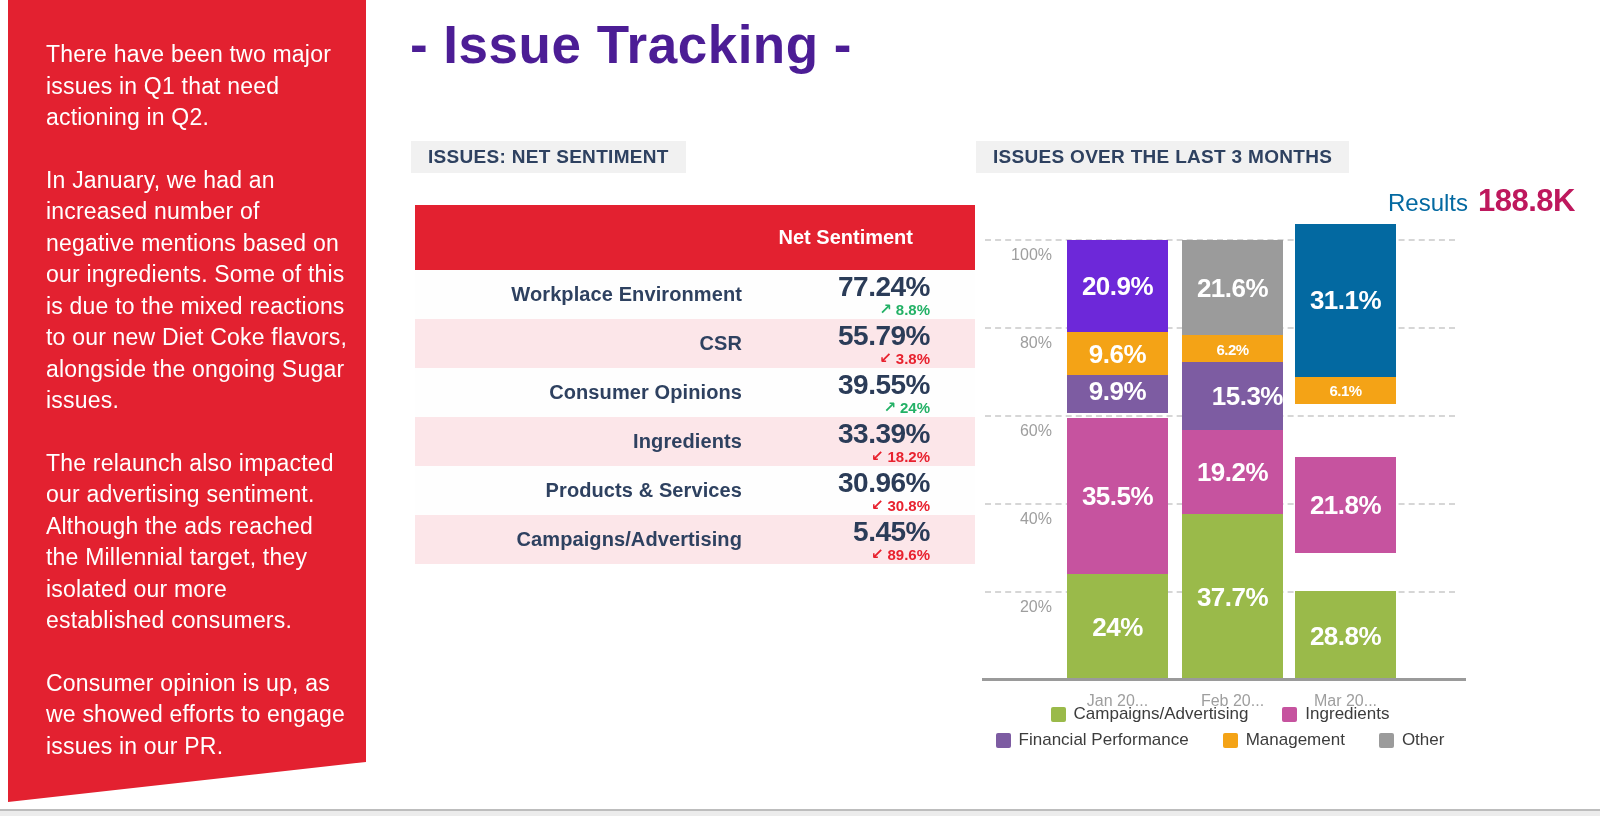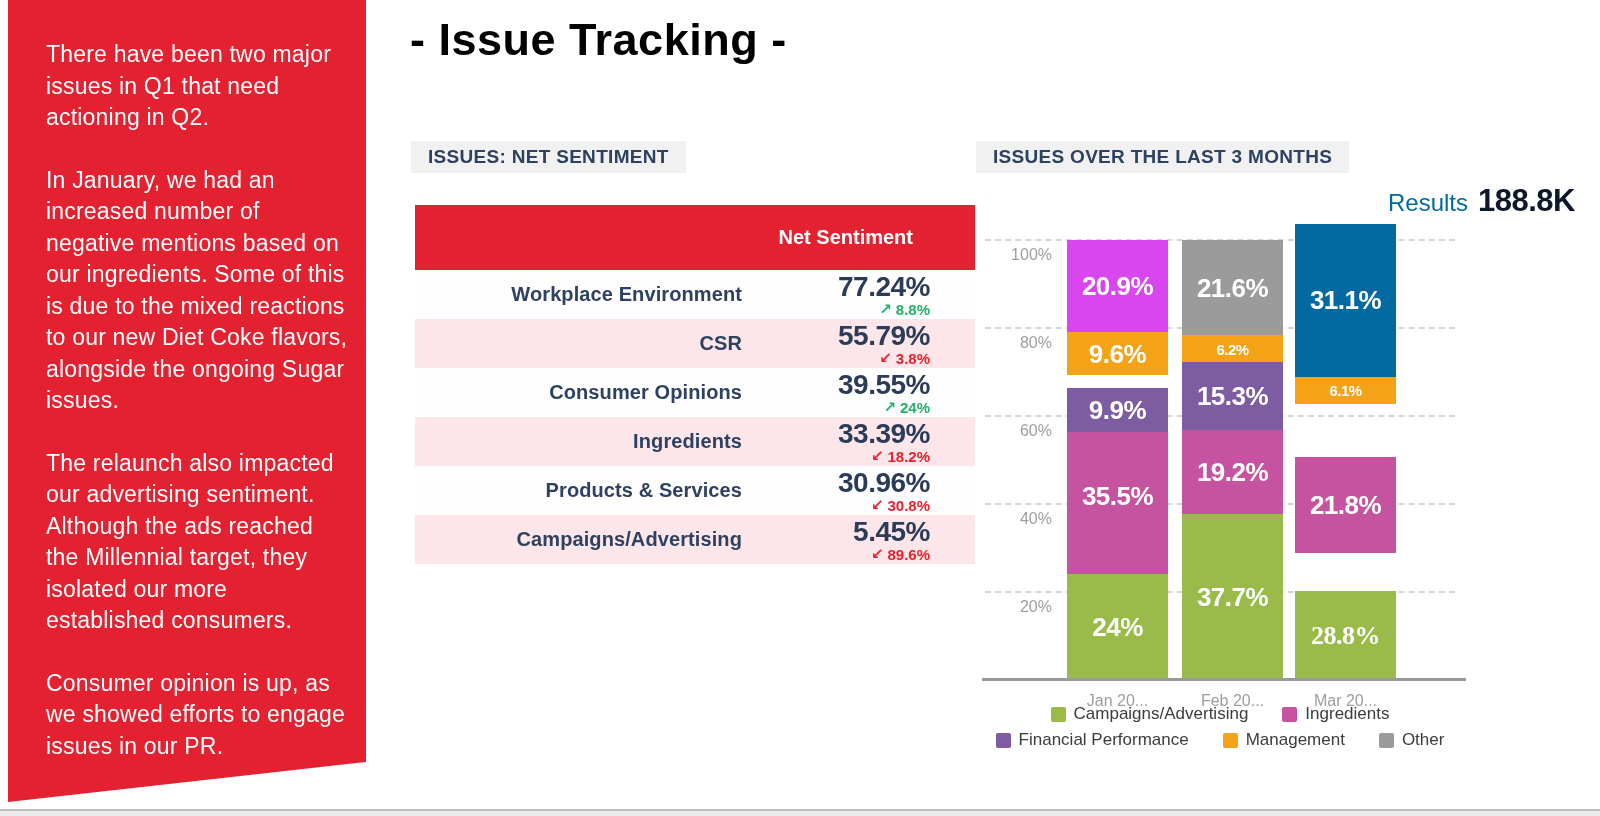--- a/index.html
+++ b/index.html
@@ -13,21 +13,21 @@
     position:absolute; left:8px; top:0; width:358px; height:802px;
     background:#e32130; color:#ffffff;
     clip-path:polygon(0 0, 100% 0, 100% 95%, 0 100%);
     padding:26px 14px 0 38px;
   }
   .sidebar p { font-size:23px; line-height:1.37; font-weight:500; margin-bottom:31px; letter-spacing:0.2px;margin-top:13px; }
 
   
   .page-title {
     position:absolute; left:410px; top:14px;
-    font-size:45px; font-weight:bold; color:#000000; letter-spacing:0.5px;
+    font-size:53px; font-weight:bold; color:#4c1d95; letter-spacing:0.5px;
   }
 
   
   .chip {
     position:absolute; top:141px; background:#f1f1f1; color:#2e4160;
     font-size:19px; font-weight:bold; padding:5px 17px 5px 17px; letter-spacing:0.3px;
     white-space:nowrap;
   }
   .chip.left-chip { left:411px; }
   .chip.right-chip { left:976px; }
@@ -52,21 +52,21 @@
   }
   .srow .rvalue { color:#2b3c58; font-size:28px; font-weight:bold; letter-spacing:-0.5px; line-height:1.05; }
   .srow .rchange { font-size:15px; font-weight:bold; display:flex; align-items:center; gap:4px; line-height:1; }
   .srow .rchange.up { color:#23b166; }
   .srow .rchange.down { color:#e8212e; }
   .srow .rchange .arrow { font-family:"DejaVu Sans", sans-serif; font-size:15px; }
 
   
   .results-line { position:absolute; left:985px; top:183px; width:590px; text-align:right; white-space:nowrap; }
   .results-label { color:#0369a1; font-size:24px; }
-  .results-value { color:#0f172a; font-size:31px; font-weight:bold; letter-spacing:-0.5px; margin-left:10px; }
+  .results-value { color:#be185d; font-size:31px; font-weight:bold; letter-spacing:-0.5px; margin-left:10px; }
 
   .chart-area { position:absolute; left:985px; top:240px; width:470px; height:440px; }
   .gridline { position:absolute; left:0; width:100%; border-top:2px dashed #d6d6d6; height:0; }
   .ytick { position:absolute; width:67px; text-align:right; color:#9e9e9e; font-size:16px; }
   .axis-line { position:absolute; left:-3px; top:438px; width:103%; height:3px; background:#9a9a9a; }
   .bar { position:absolute; bottom:2px; width:101px; }
   .bar-segment { position:absolute; left:0; width:100%; }
   .bar-value-label {
     position:absolute; left:0; width:100%; top:50%; transform:translateY(-50%);
     text-align:center; color:#ffffff; font-weight:bold; letter-spacing:-0.5px;
@@ -182,51 +182,51 @@
       <div class="ytick" style="top: 94px;">80%</div>
       <div class="gridline" style="top: -1px;"></div>
       <div class="ytick" style="top: 6px;">100%</div>
       <div class="bar" style="left: 82px; height: 440px; bottom: 0px;">
         <div class="bar-segment" style="bottom: 0px; height: 105.6px; background: rgb(154, 186, 74);">
           <div class="bar-value-label" style="font-size: 26px;">24%</div>
         </div>
         <div class="bar-segment" style="bottom: 105.6px; height: 156.2px; background: rgb(198, 83, 159);">
           <div class="bar-value-label" style="font-size: 26px;">35.5%</div>
         </div>
-        <div class="bar-segment" style="bottom: 248px; height: 43.56px; background: rgb(125, 92, 162);">
+        <div class="bar-segment" style="bottom: 267px; height: 43.56px; background: rgb(125, 92, 162);">
           <div class="bar-value-label" style="font-size: 26px;">9.9%</div>
         </div>
         <div class="bar-segment" style="bottom: 305.36px; height: 42.24px; background: rgb(244, 163, 22);">
           <div class="bar-value-label" style="font-size: 26px;">9.6%</div>
         </div>
-        <div class="bar-segment" style="bottom: 347.6px; height: 91.96px; background: #d946ef; margin-top: 32px;">
+        <div class="bar-segment" style="bottom: 347.6px; height: 91.96px; background: #6d28d9; margin-top: 32px;">
           <div class="bar-value-label" style="font-size: 26px;">20.9%</div>
         </div>
       </div>
       <div class="xlabel" style="left: 82px;">Jan 20...</div>
       <div class="bar" style="left: 197px; height: 440px; bottom: 0px;">
         <div class="bar-segment" style="bottom: 0px; height: 165.88px; background: rgb(154, 186, 74);">
           <div class="bar-value-label" style="font-size: 26px;">37.7%</div>
         </div>
         <div class="bar-segment" style="bottom: 165.88px; height: 84.48px; background: rgb(198, 83, 159);">
           <div class="bar-value-label" style="font-size: 26px;">19.2%</div>
         </div>
         <div class="bar-segment" style="bottom: 250.36px; height: 67.32px; background: rgb(125, 92, 162);">
-          <div class="bar-value-label" style="font-size: 26px;">15.3%</div>
+          <div class="bar-value-label" style="font-size: 26px; text-align: right;">15.3%</div>
         </div>
         <div class="bar-segment" style="bottom: 317.68px; height: 27.28px; background: rgb(244, 163, 22);">
           <div class="bar-value-label" style="font-size: 15px;">6.2%</div>
         </div>
         <div class="bar-segment" style="bottom: 344.96px; height: 95.04px; background: rgb(155, 155, 155);">
           <div class="bar-value-label" style="font-size: 26px;">21.6%</div>
         </div>
       </div>
       <div class="xlabel" style="left: 197px;">Feb 20...</div>
       <div class="bar" style="left: 310px; height: 440px; bottom: 0px;">
-        <div class="bar-segment" style="bottom: 0px; height: 89px; background: rgb(154, 186, 74); font-family: Liberation Serif, serif;">
+        <div class="bar-segment" style="bottom: 0px; height: 89px; background: rgb(154, 186, 74);">
           <div class="bar-value-label" style="font-size: 26px;">28.8%</div>
         </div>
         <div class="bar-segment" style="bottom: 126.72px; height: 95.92px; background: rgb(198, 83, 159);">
           <div class="bar-value-label" style="font-size: 26px;">21.8%</div>
         </div>
         <div class="bar-segment" style="bottom: 276.32px; height: 26.84px; background: rgb(244, 163, 22);">
           <div class="bar-value-label" style="font-size: 15px;">6.1%</div>
         </div>
         <div class="bar-segment" style="bottom: 303.16px; height: 153px; background: #0369a1;">
           <div class="bar-value-label" style="font-size: 26px;">31.1%</div>

